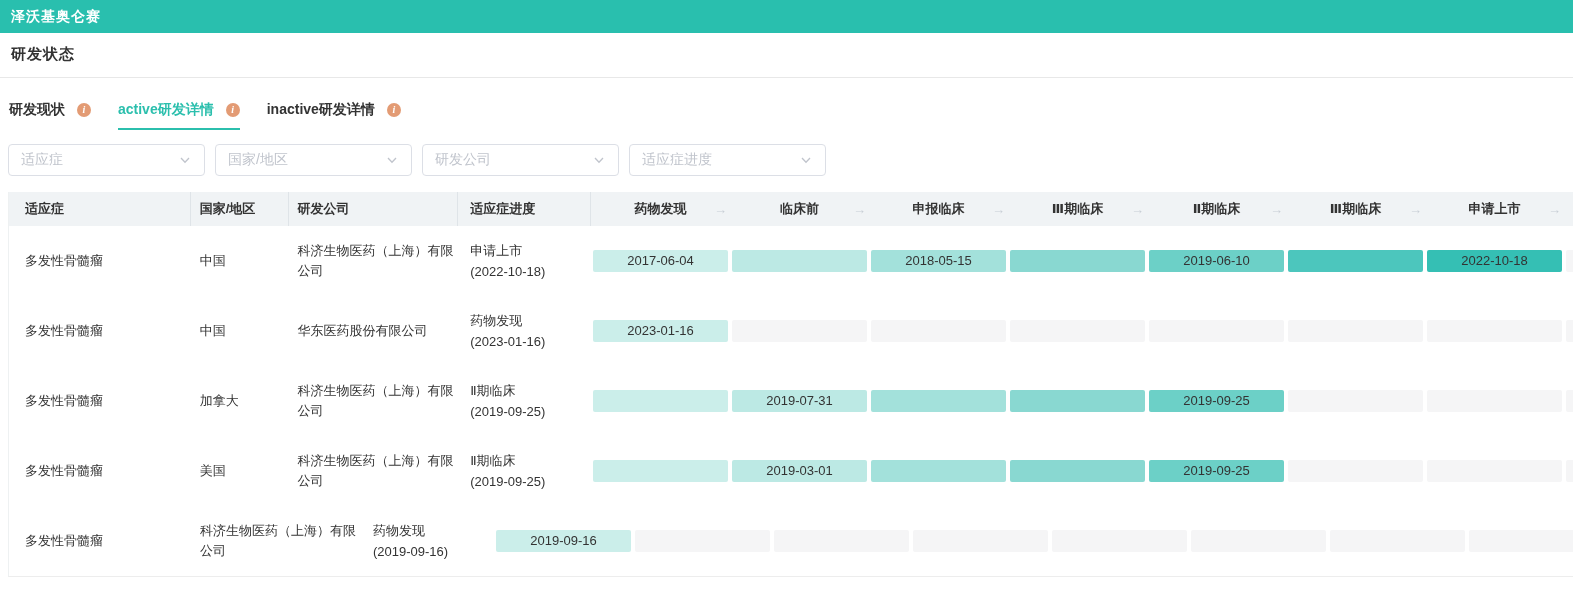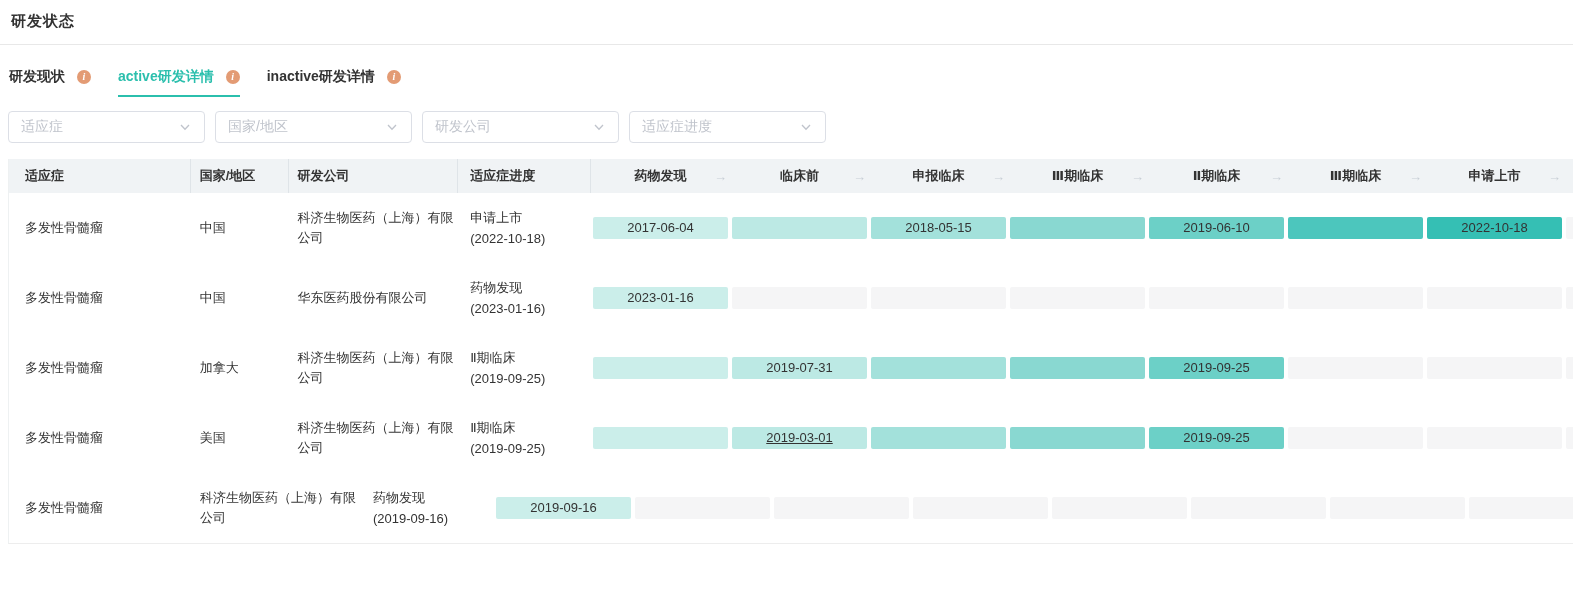--- a/index.html
+++ b/index.html
@@ -58,20 +58,23 @@
   .stage-slot { width:139px; flex:none; display:flex; }
   .stage-bar { flex:1; margin:0 2px; height:22px; line-height:22px; text-align:center;
                border-radius:2px; font-size:13px; color:#333; white-space:nowrap; overflow:hidden; }
   .progress-lines div { line-height:21px; }
 </style>
 </head>
 <body>
 
 <div class="page">
 
+  <div class="topbar" style="background: rgb(41, 191, 174);">
+    <span class="topbar-title">泽沃基奥仑赛</span>
+  </div>
 
   <div class="section-head">
     <span class="section-title">研发状态</span>
   </div>
 
   <div class="tabs">
     <div class="tab">
       <span>研发现状</span>
       <span class="info-badge" style="background: rgb(227, 155, 116);">i</span>
     </div>
@@ -281,21 +284,21 @@
         <div class="progress-lines">
           <div>Ⅱ期临床</div>
           <div>(2019-09-25)</div>
         </div>
       </div>
       <div class="cell-stages">
           <div class="stage-slot">
             <div class="stage-bar" style="background: rgb(203, 238, 234);"></div>
           </div>
           <div class="stage-slot">
-            <div class="stage-bar" style="background: rgb(188, 233, 228); text-decoration: underline;">2019-03-01</div>
+            <div class="stage-bar" style="background: rgb(188, 233, 228);">2019-03-01</div>
           </div>
           <div class="stage-slot">
             <div class="stage-bar" style="background: rgb(163, 225, 219);"></div>
           </div>
           <div class="stage-slot">
             <div class="stage-bar" style="background: rgb(137, 216, 209);"></div>
           </div>
           <div class="stage-slot">
             <div class="stage-bar" style="background: rgb(108, 208, 199);">2019-09-25</div>
           </div>

